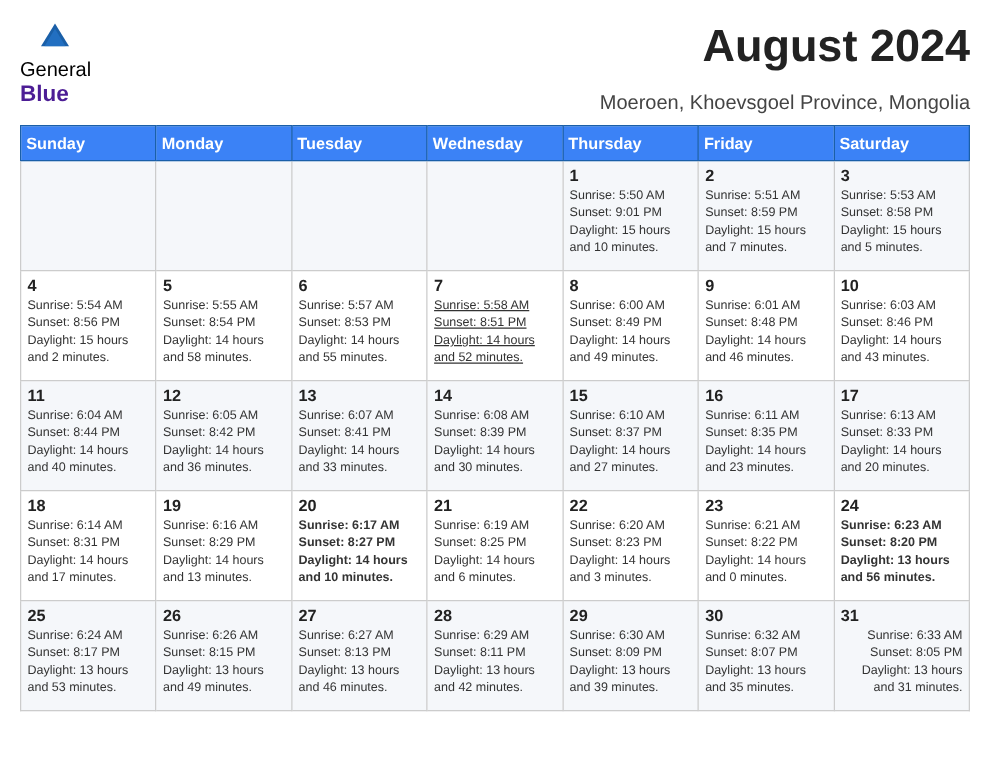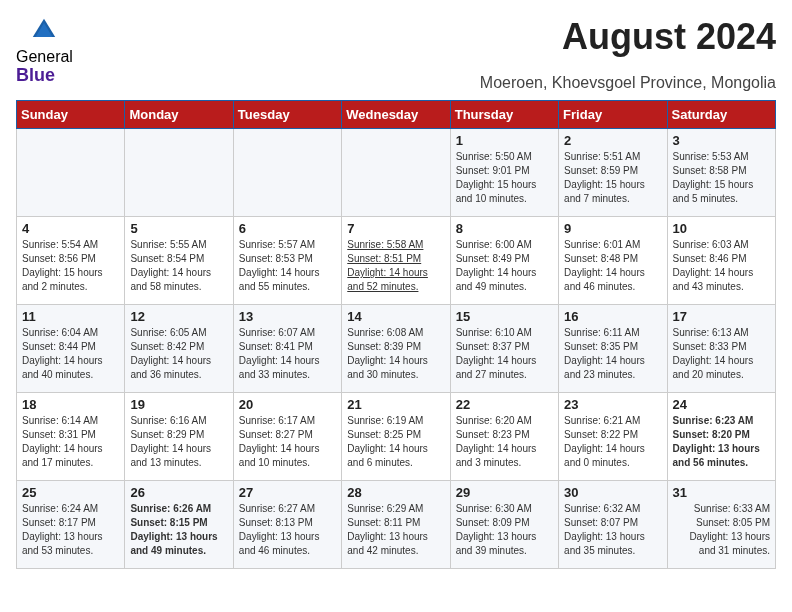--- a/index.html
+++ b/index.html
@@ -48,21 +48,21 @@
       font-size: 16px;
       color: #444;
       margin-top: 16px;
     }
     .calendar {
       width: 100%;
       border-collapse: collapse;
       border: 1px solid #ccc;
     }
     .calendar th {
-      background: #b91c1c;
+      background: #3b82f6;
       color: #fff;
       font-size: 13px;
       font-weight: bold;
       padding: 6px 4px;
       text-align: left;
       border: 1px solid #1a5fa8;
     }
     .calendar td {
       width: calc(100% / 7);
       vertical-align: top;
@@ -268,21 +268,21 @@
         </td>
         <td>
           <span class="day-number">19</span>
           <div class="day-info" style="white-space: pre-line;">Sunrise: 6:16 AM
 Sunset: 8:29 PM
 Daylight: 14 hours
 and 13 minutes.</div>
         </td>
         <td>
           <span class="day-number">20</span>
-          <div class="day-info" style="white-space: pre-line;">Sunrise: 6:17 AM
+          <div class="day-info" style="white-space: pre-line; font-weight: bold;">Sunrise: 6:17 AM
 Sunset: 8:27 PM
 Daylight: 14 hours
 and 10 minutes.</div>
         </td>
         <td>
           <span class="day-number">21</span>
           <div class="day-info" style="white-space: pre-line;">Sunrise: 6:19 AM
 Sunset: 8:25 PM
 Daylight: 14 hours
 and 6 minutes.</div>
@@ -312,21 +312,21 @@
       <tr>
         <td>
           <span class="day-number">25</span>
           <div class="day-info" style="white-space: pre-line;">Sunrise: 6:24 AM
 Sunset: 8:17 PM
 Daylight: 13 hours
 and 53 minutes.</div>
         </td>
         <td>
           <span class="day-number">26</span>
-          <div class="day-info" style="white-space: pre-line; font-weight: bold;">Sunrise: 6:26 AM
+          <div class="day-info" style="white-space: pre-line;">Sunrise: 6:26 AM
 Sunset: 8:15 PM
 Daylight: 13 hours
 and 49 minutes.</div>
         </td>
         <td>
           <span class="day-number">27</span>
           <div class="day-info" style="white-space: pre-line;">Sunrise: 6:27 AM
 Sunset: 8:13 PM
 Daylight: 13 hours
 and 46 minutes.</div>

